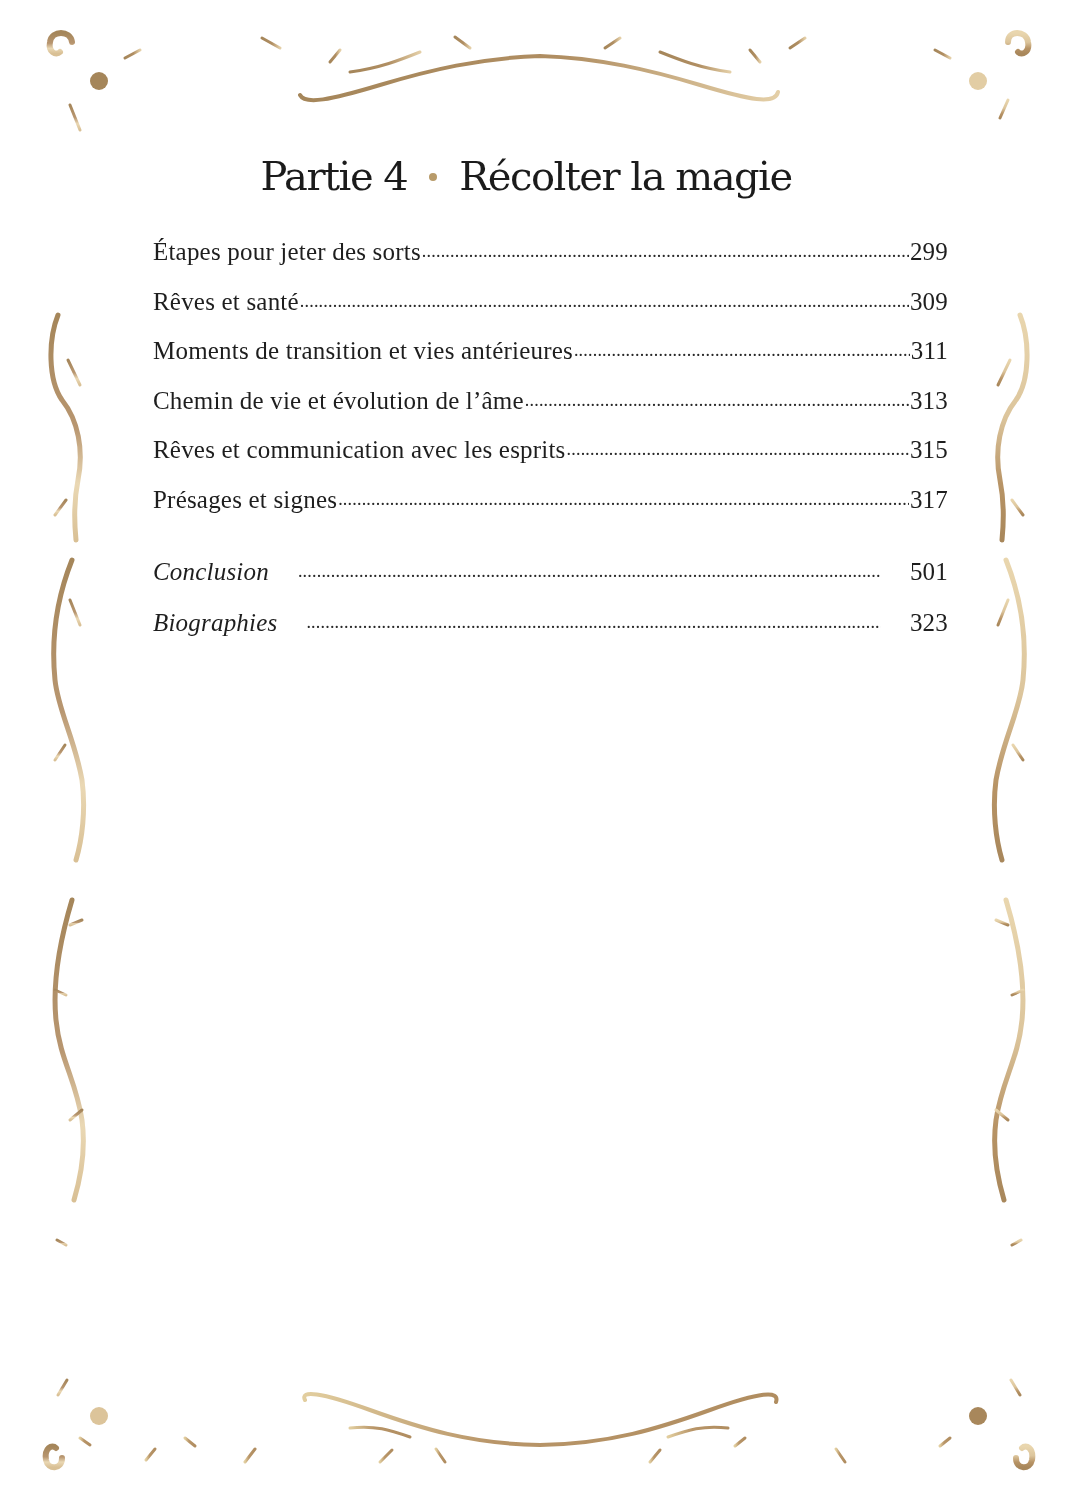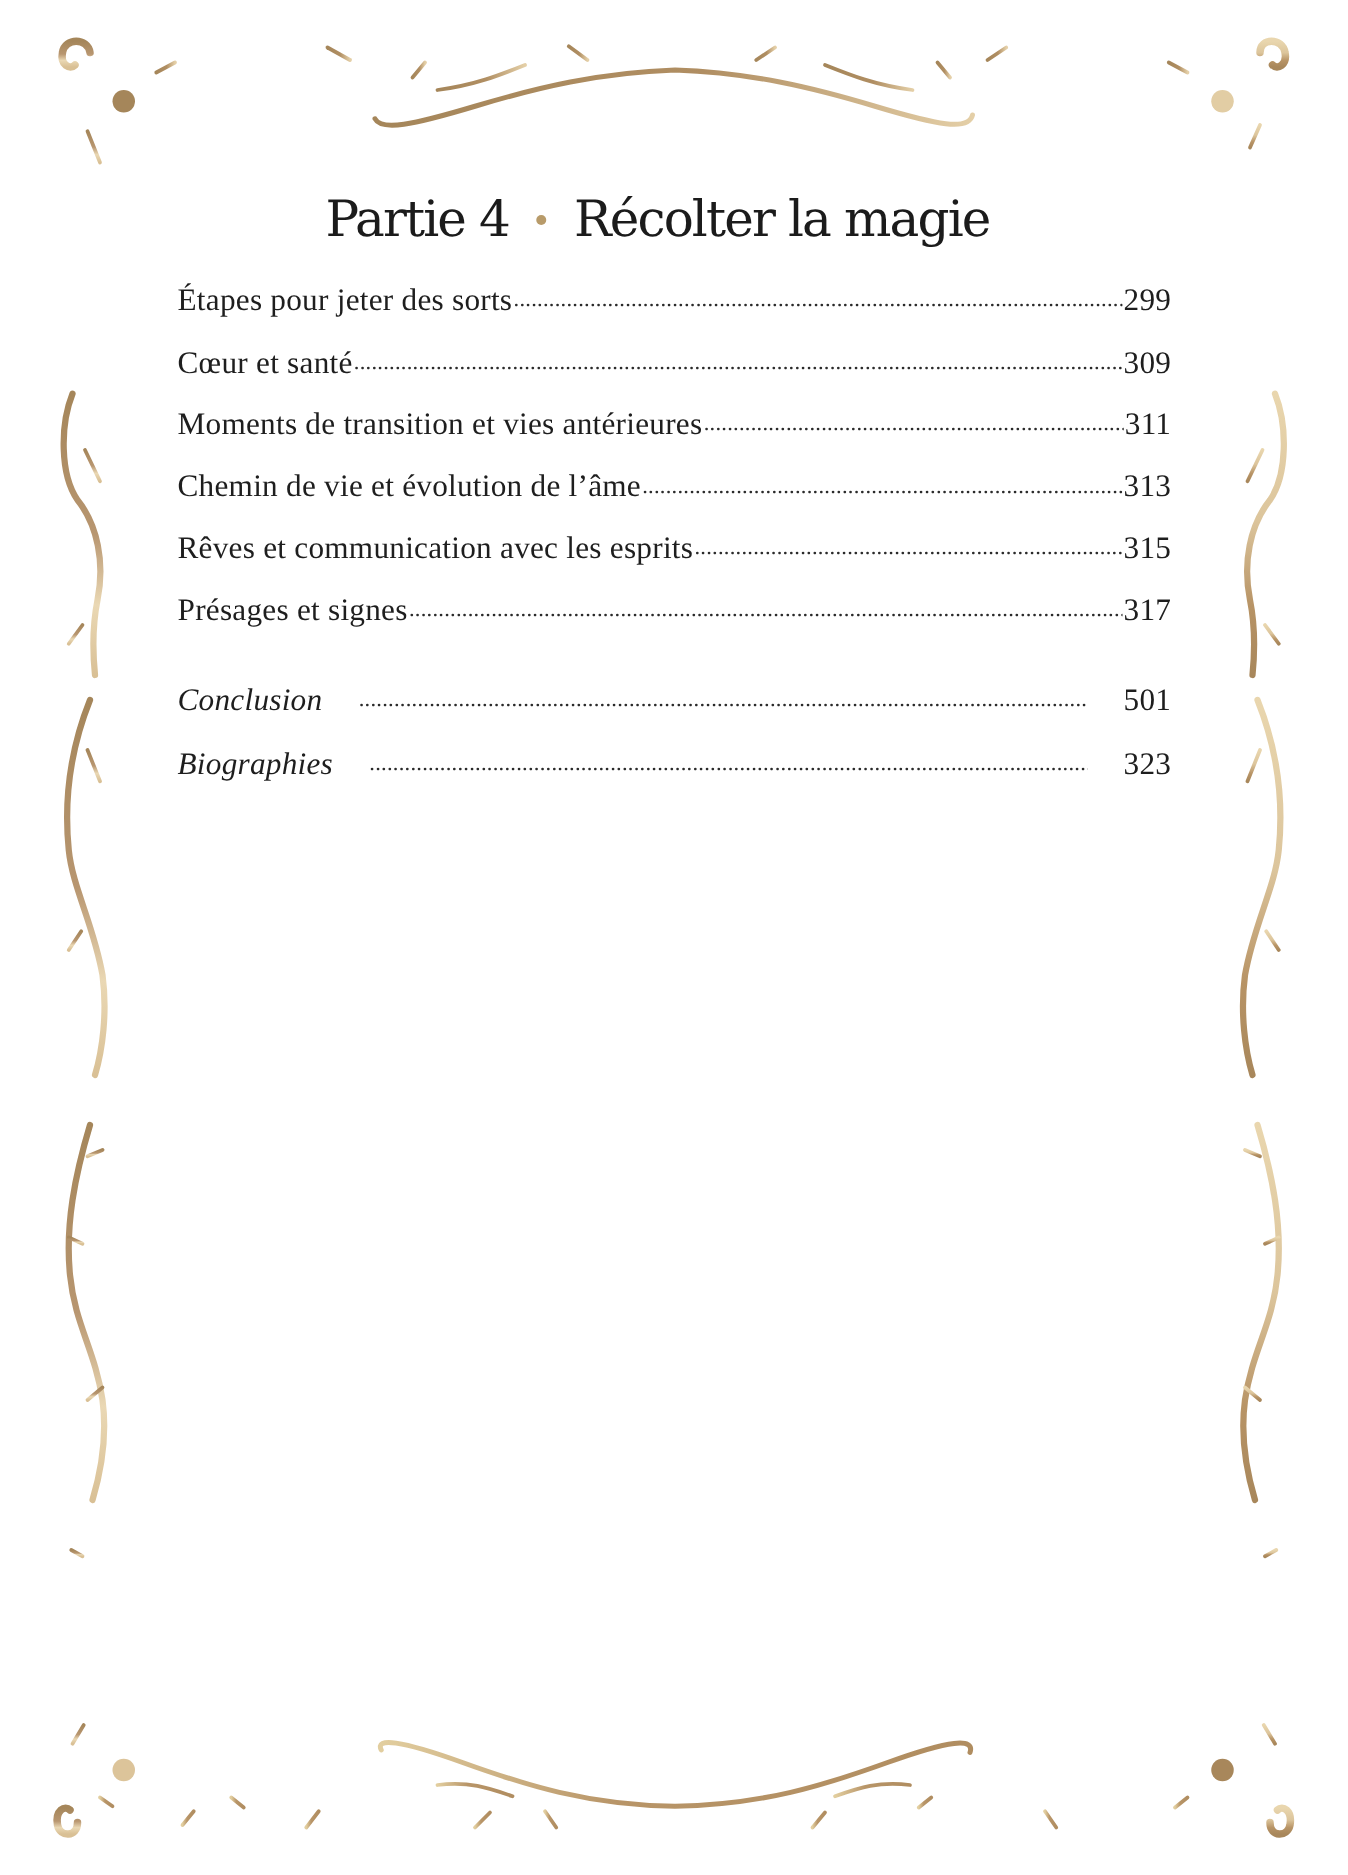--- a/index.html
+++ b/index.html
@@ -42,21 +42,21 @@
       border-radius: 50%;
       background: #b89b6a;
       vertical-align: middle;
       margin: 0 22px 6px 22px;
     }
     .toc {
       position: absolute;
       left: 141px;
       top: 215px;
       width: 795px;
-      margin: 1px;
+      margin: 12px;
       padding: 0;
       list-style: none;
     }
     .toc-row {
       display: flex;
       align-items: baseline;
       height: 49.6px;
       font-size: 25px;
       line-height: 49.6px;
       white-space: nowrap;
@@ -222,21 +222,21 @@
   <span>Partie 4</span><span class="bullet"></span><span>Récolter la magie</span>
 </h1>
 
 <ul class="toc">
   <li class="toc-row">
     <span class="toc-title">Étapes pour jeter des sorts</span>
     <span class="toc-leader"></span>
     <span class="toc-page">299</span>
   </li>
   <li class="toc-row">
-    <span class="toc-title">Cœur et santé</span>
+    <span class="toc-title">Rêves et santé</span>
     <span class="toc-leader"></span>
     <span class="toc-page">309</span>
   </li>
   <li class="toc-row">
     <span class="toc-title">Moments de transition et vies antérieures</span>
     <span class="toc-leader"></span>
     <span class="toc-page">311</span>
   </li>
   <li class="toc-row">
     <span class="toc-title">Chemin de vie et évolution de l’âme</span>

